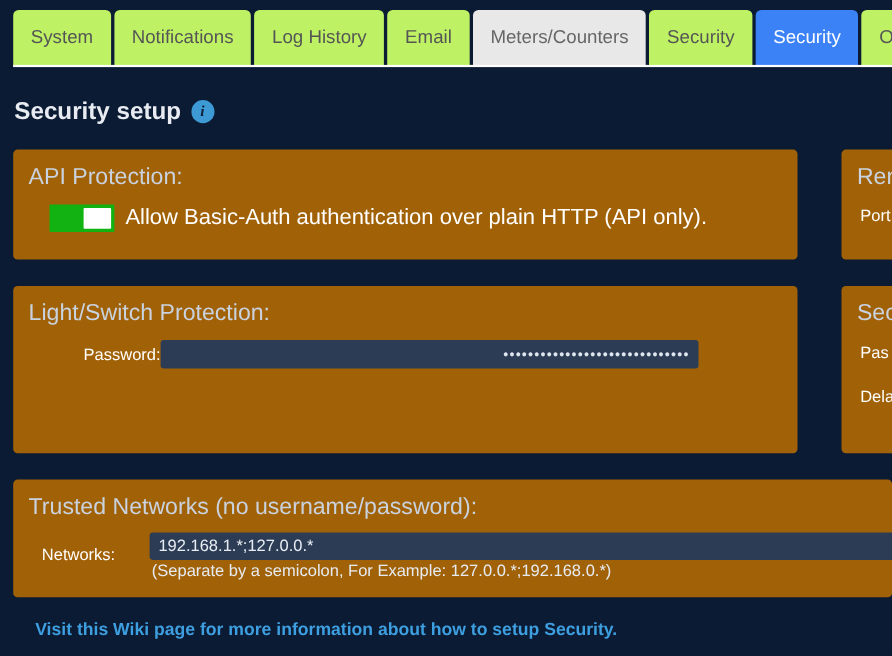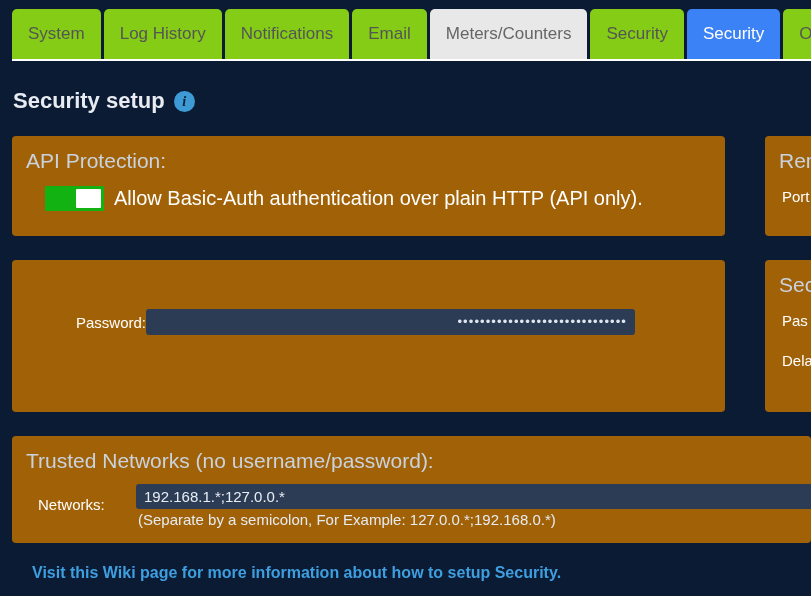--- a/index.html
+++ b/index.html
@@ -32,21 +32,21 @@
     left: 12px;
     top: 9px;
     height: 52px;
     display: flex;
     align-items: flex-start;
     gap: 3px;
   }
   .tab {
     height: 52px;
     box-sizing: border-box;
-    background: #84cc16;
+    background: #bef264;
     color: #555555;
     font-size: 17px;
     line-height: 50px;
     padding: 0 16px;
     border-radius: 5px 5px 0 0;
     text-align: center;
     cursor: pointer;
     letter-spacing: 0px;
   }
   .tab.hovered {
@@ -272,22 +272,22 @@
     cursor: pointer;
     white-space: nowrap;
   }
 </style>
 </head>
 <body>
 
 <div id="tab-bar">
   <div id="tab-strip">
     <div class="tab">System</div>
+    <div class="tab">Notifications</div>
     <div class="tab">Log History</div>
-    <div class="tab">Notifications</div>
     <div class="tab">Email</div>
     <div class="tab hovered">Meters/Counters</div>
     <div class="tab">Security</div>
     <div class="tab active">Security</div>
     <div class="tab">Ot</div>
   </div>
 </div>
 <div id="tab-underline"></div>
 
 <div id="page-heading">
@@ -299,20 +299,21 @@
   <div class="panel-title">API Protection:</div>
   <div id="api-toggle-row">
     <div class="toggle">
       <div class="knob"></div>
     </div>
     <span id="api-toggle-label">Allow Basic-Auth authentication over plain HTTP (API only).</span>
   </div>
 </div>
 
 <div class="panel" id="panel-light">
+  <div class="panel-title">Light/Switch Protection:</div>
   <div id="light-pw-row">
     <span class="field-label" id="light-pw-label">Password:</span>
     <div class="text-input pw-dots" id="light-pw-input">••••••••••••••••••••••••••••••</div>
   </div>
 </div>
 
 <div class="panel" id="panel-networks">
   <div class="panel-title">Trusted Networks (no username/password):</div>
 </div>
 <span id="networks-label">Networks:</span>

